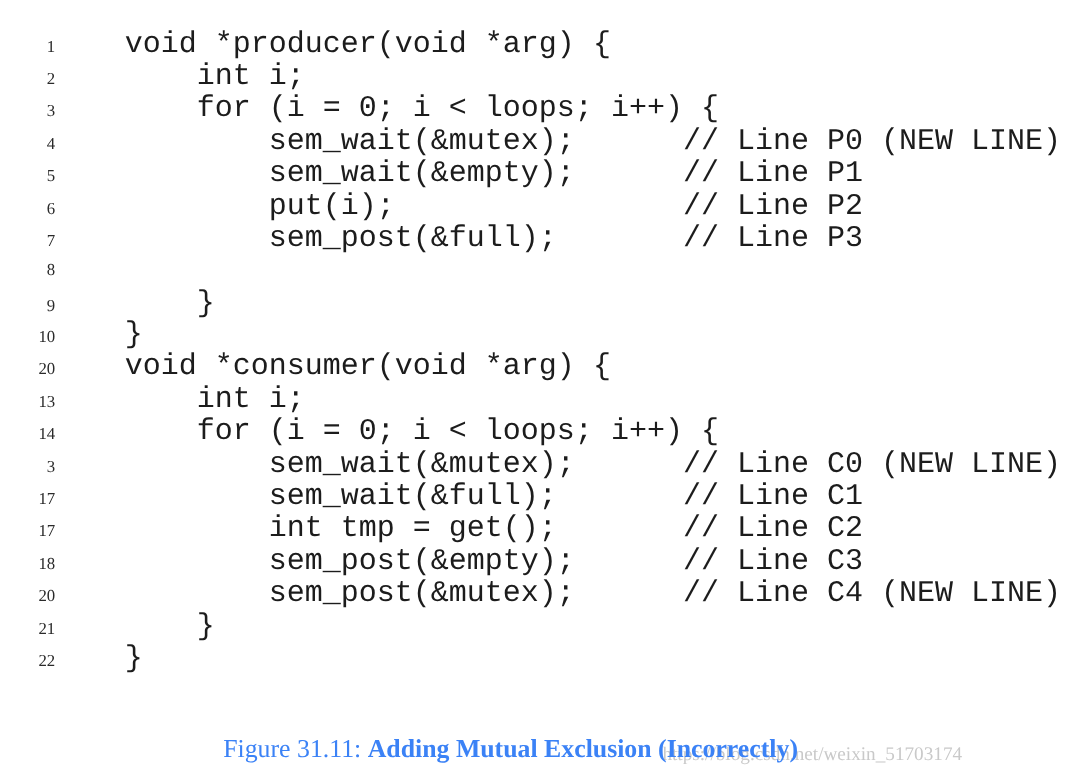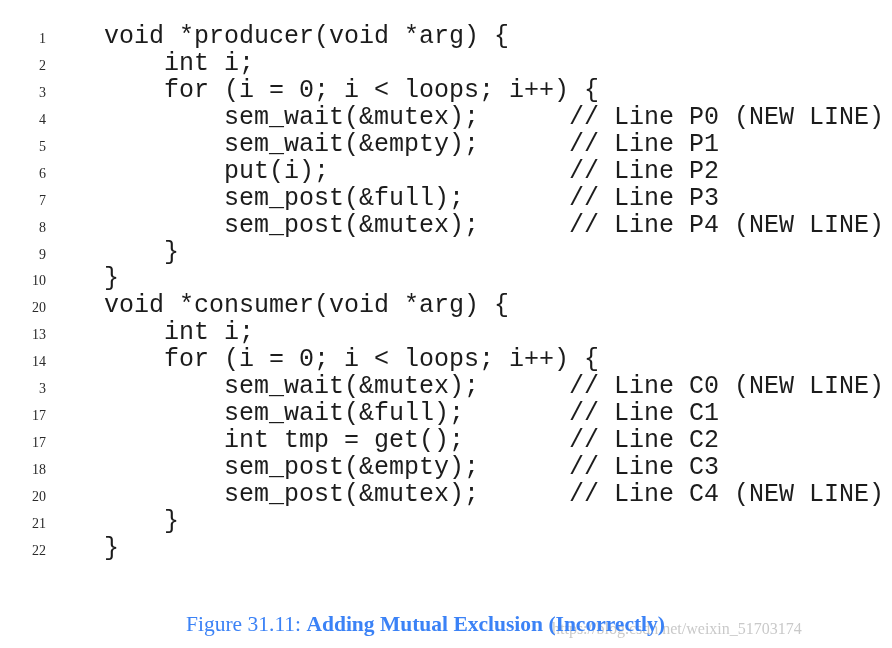--- a/index.html
+++ b/index.html
@@ -88,21 +88,20 @@
     <div class="row">
         <span class="ln">6</span>
         <span class="code">        put(i);                // Line P2</span>
       </div>
     <div class="row">
         <span class="ln">7</span>
         <span class="code">        sem_post(&amp;full);       // Line P3</span>
       </div>
     <div class="row">
         <span class="ln">8</span>
-        <span class="code">        sem_post(&amp;mutex);      // Line P4 (NEW LINE)</span>
       </div>
     <div class="row">
         <span class="ln">9</span>
         <span class="code">    }</span>
       </div>
     <div class="row">
         <span class="ln">10</span>
         <span class="code">}</span>
       </div>
     <div class="row">

